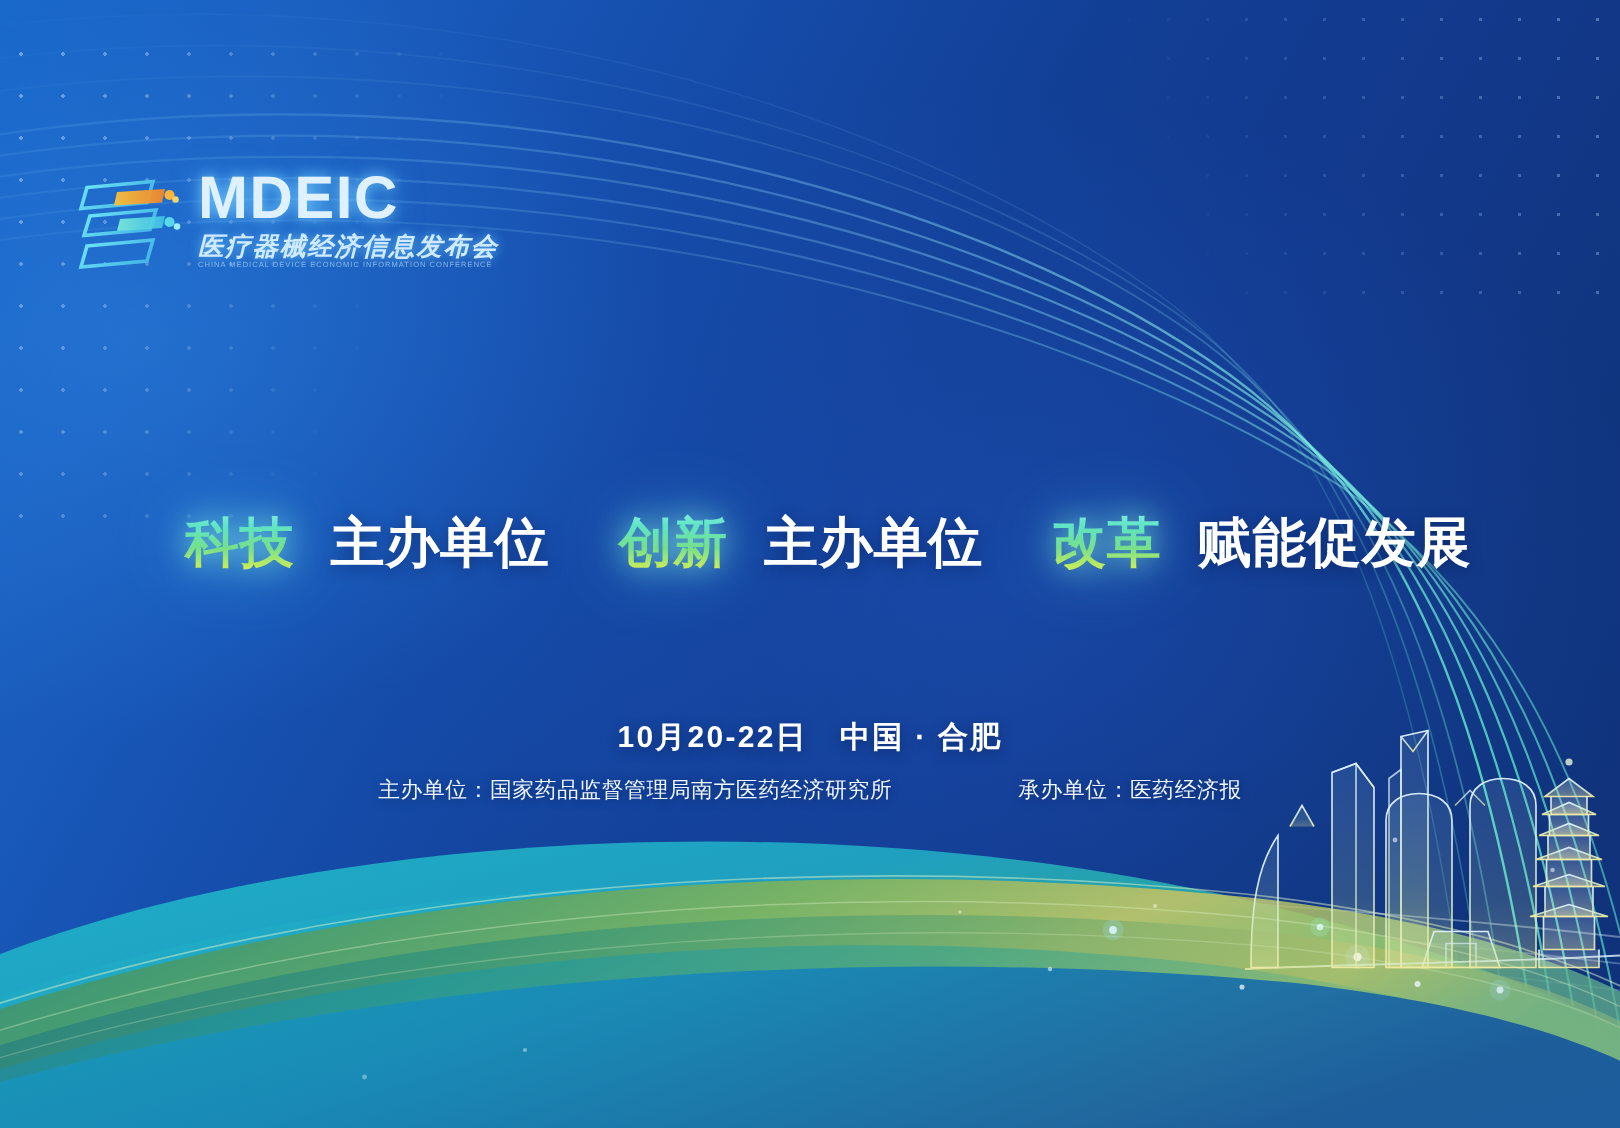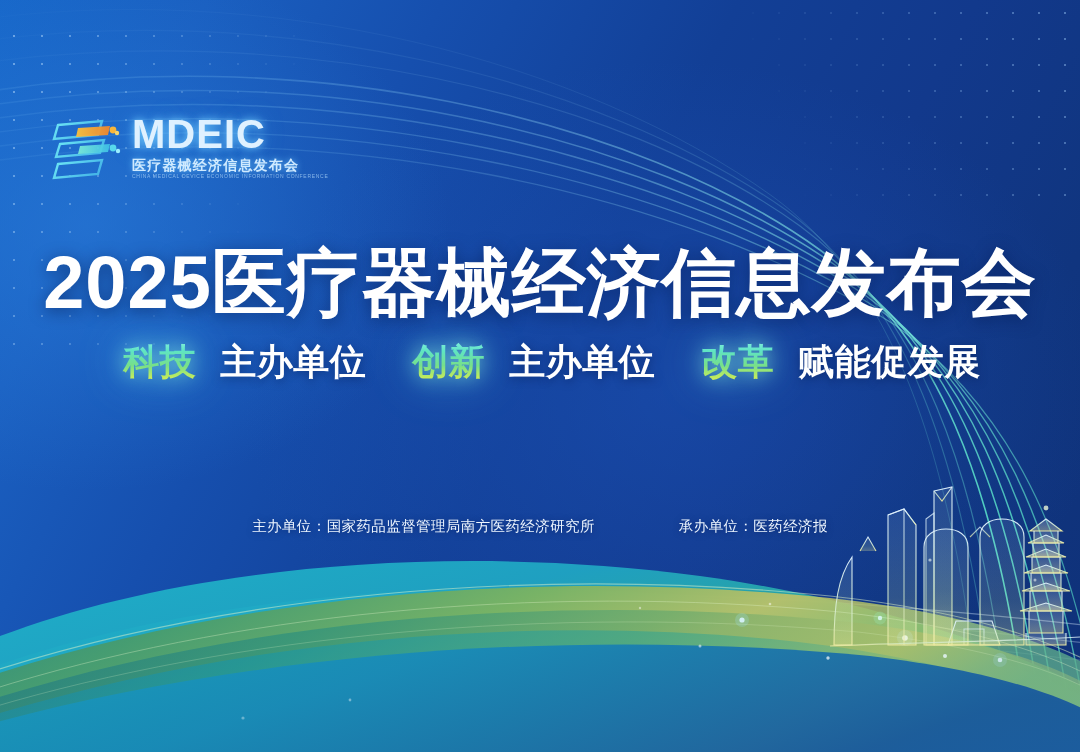--- a/index.html
+++ b/index.html
@@ -38,23 +38,24 @@
   #logo-block{position:absolute;left:48px;top:108px;display:flex;align-items:center;gap:10px;}
   #logo-mark{width:74px;height:76px;flex:0 0 auto;}
   #logo-text{display:flex;flex-direction:column;line-height:1;}
   #logo-word{
     font-size:40px;font-weight:bold;letter-spacing:1px;
     color:#dff1ff;
     text-shadow:0 0 9px rgba(120,210,255,.95),0 0 20px rgba(70,170,255,.6);
   }
   #logo-cn{
     margin-top:4px;
-    font-size:14px;font-weight:bold;letter-spacing:1.2px;
+    font-size:17px;font-weight:bold;letter-spacing:1.2px;
     color:#cfeaff;
     text-shadow:0 0 7px rgba(110,200,255,.9);
+    font-style:italic;
   }
   #logo-en{
     margin-top:2px;font-size:5px;letter-spacing:.7px;
     color:rgba(175,215,250,.72);white-space:nowrap;
   }
 
   
   #main-title{
     position:absolute;left:0;right:0;top:234px;
     text-align:center;
@@ -242,26 +243,26 @@
         <circle cx="70" cy="43" r="2.2" fill="#9defff"></circle>
       </g>
     </svg>
     <div id="logo-text">
       <div id="logo-word">MDEIC</div>
       <div id="logo-cn">医疗器械经济信息发布会</div>
       <div id="logo-en">CHINA MEDICAL DEVICE ECONOMIC INFORMATION CONFERENCE</div>
     </div>
   </div>
 
-  <div id="main-title">2025医疗器械经济信息发布会</div>
 
   <div id="subtitle">
     <span class="seg hl">科技</span><span class="seg wt">主办单位</span><span class="gap"></span><span class="seg hl">创新</span><span class="seg wt">主办单位</span><span class="gap"></span><span class="seg hl">改革</span><span class="seg wt">赋能促发展</span>
   </div>
 
+  <div id="date-line">10月20-22日　中国 · 合肥</div>
 
   <div id="org-row">
     <div>主办单位：国家药品监督管理局南方医药经济研究所</div>
     <div>承办单位：医药经济报</div>
   </div>
 
   <svg id="skyline" viewBox="0 0 250 175">
     <defs>
       <linearGradient id="skFill" x1="0" y1="0" x2="0" y2="1">
         <stop offset="0%" stop-color="#bfe6ff" stop-opacity="0.10"></stop>

